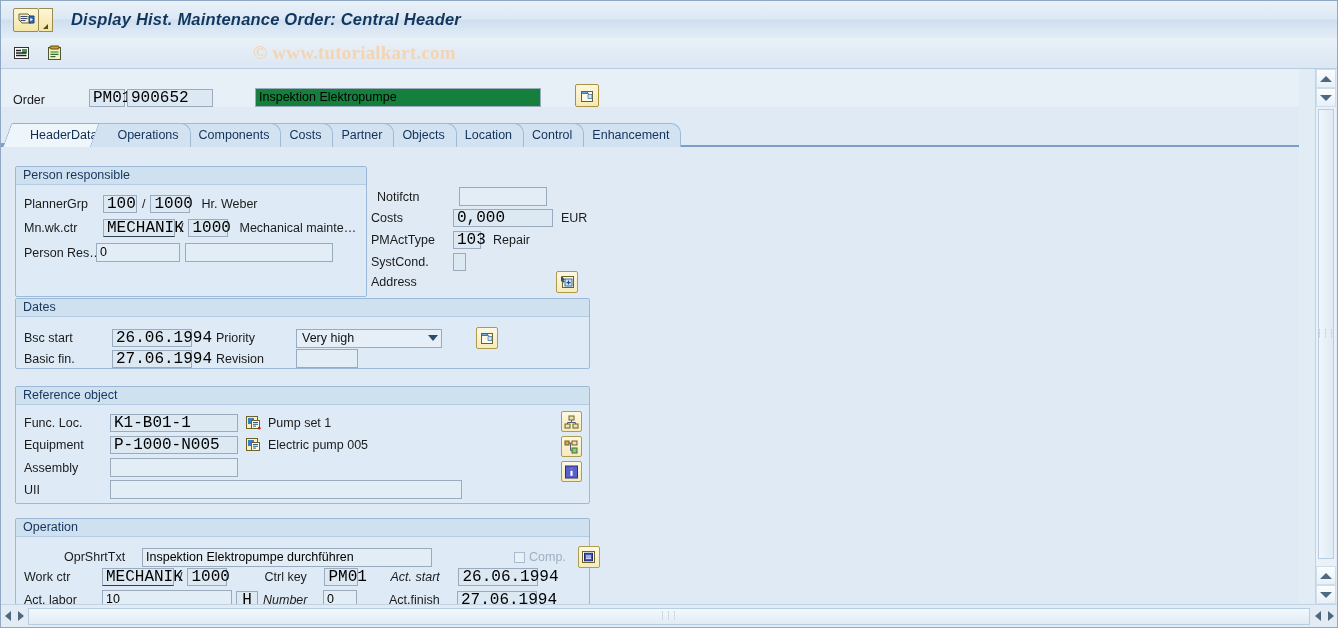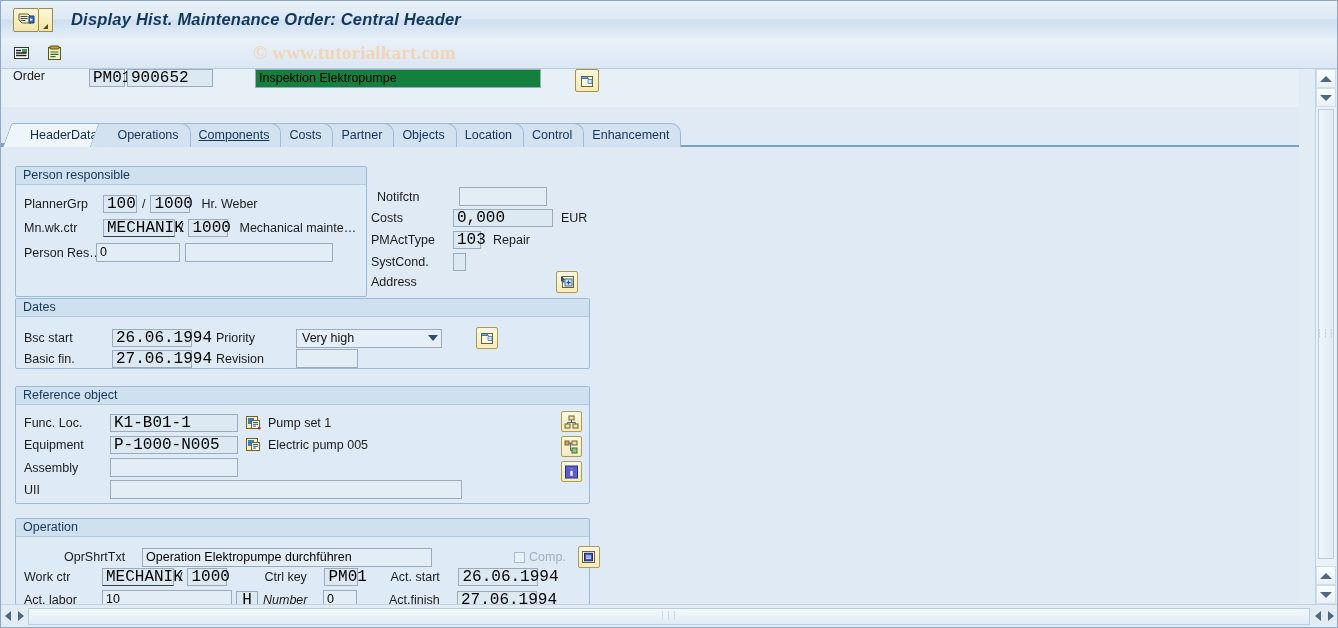--- a/index.html
+++ b/index.html
@@ -35,21 +35,21 @@
     background:linear-gradient(to bottom,#e9f1f8,#dbe7f3);
     border-bottom:1px solid #b9cde0;display:flex;align-items:center;}
   .tbtn{width:22px;height:22px;margin-left:9px;display:flex;align-items:center;
     justify-content:center;border:1px solid transparent;border-radius:2px;}
   .wm{position:absolute;left:252px;top:37px;height:30px;display:flex;align-items:center;
     font-family:"Liberation Serif",serif;font-size:19px;font-weight:bold;
     color:#f3d4b4;letter-spacing:.2px;pointer-events:none;}
 
   
   .orderline{position:absolute;left:0;top:68px;width:1298px;height:38px;
-    display:flex;align-items:flex-start;background:#e7eff7;}
+    display:flex;align-items:flex-end;background:#e7eff7;}
   .lbl{color:#1c1c1c;font-size:12.5px;}
   .order-lbl{margin-left:12px;width:76px;}
   .fld{box-sizing:border-box;border:1px solid #9aabbd;background:#dce8f2;
     height:18px;line-height:16px;padding:0 3px;font-family:"Liberation Mono",monospace;
     font-size:16px;color:#000;}
   .fld.sans{font-family:"Liberation Sans",sans-serif;font-size:12.5px;}
   .tinybtn{width:24px;height:23px;border:1px solid #a9913f;border-radius:2px;
     background:linear-gradient(to bottom,#fdf8e0,#f5e9b4);
     display:flex;align-items:center;justify-content:center;box-sizing:border-box;}
 
@@ -179,21 +179,21 @@
         <path d="M8 5.5 h4 v4 h-4 z" fill="#cfe3f6" stroke="#4a7aa8" stroke-width=".8"></path>
       </svg>
     </span>
   </div>
 
   <div class="tabstrip">
     <div class="tabline2"></div>
     <div class="tabs" id="tabs-host">
         <div class="tab active" style="z-index: 20;">HeaderData</div>
         <div class="tab" style="z-index: 29;">Operations</div>
-        <div class="tab" style="z-index: 28; text-decoration: underline;">Components</div>
+        <div class="tab" style="z-index: 28;">Components</div>
         <div class="tab" style="z-index: 27;">Costs</div>
         <div class="tab" style="z-index: 26;">Partner</div>
         <div class="tab" style="z-index: 25;">Objects</div>
         <div class="tab" style="z-index: 24;">Location</div>
         <div class="tab" style="z-index: 23;">Control</div>
         <div class="tab" style="z-index: 22;">Enhancement</div>
       </div>
     <div class="tabline"></div>
   </div>
 
@@ -347,41 +347,41 @@
           </svg>
         </div>
       </div>
     </div>
 
     <div class="panel" style="left:14px;top:371px;width:575px;height:87px;">
       <div class="panel-hd">Operation</div>
       <div class="panel-body">
         <div class="row" style="left:8px;top:9px;">
           <span class="rlabel" style="width:78px;margin-left:40px;">OprShrtTxt</span>
-          <span class="fld sans" style="width:290px;height:19px;line-height:17px;background:#e3edf6;">Operation Elektropumpe durchführen</span>
+          <span class="fld sans" style="width:290px;height:19px;line-height:17px;background:#e3edf6;">Inspektion Elektropumpe durchführen</span>
           <span style="display:flex;align-items:center;margin-left:82px;">
             <span class="chk"></span>
             <span class="rlabel dim" style="margin-left:4px;">Comp.</span>
           </span>
           <span class="ibtn" style="margin-left:12px;">
             <svg width="15" height="14" viewBox="0 0 15 14">
               <rect x="1.5" y="1.5" width="12" height="11" fill="#fdfbe8" stroke="#6d6329" stroke-width="1"></rect>
               <rect x="3.5" y="3.3" width="8" height="7.5" fill="#3f57c4" stroke="#1b2a78" stroke-width="1"></rect>
               <path d="M5 6 h5 M5 8.2 h5" stroke="#ffffff" stroke-width="1.2"></path>
             </svg>
           </span>
         </div>
         <div class="row" style="left:8px;top:31px;">
           <span class="rlabel" style="width:78px;">Work ctr</span>
           <span class="fld uline" style="width:72px;text-align:center;">MECHANIK</span>
           <span class="sep">/</span>
           <span class="fld" style="width:40px;text-align:center;">1000</span>
           <span class="rlabel" style="width:60px;margin-left:37px;">Ctrl key</span>
           <span class="fld" style="width:34px;text-align:center;">PM01</span>
-          <span class="rlabel" style="width:68px;margin-left:32px;">Act. start</span>
+          <span class="rlabel" style="width:68px;margin-left:32px;font-style:italic;">Act. start</span>
           <span class="fld" style="width:80px;">26.06.1994</span>
         </div>
         <div class="row" style="left:8px;top:53px;">
           <span class="rlabel" style="width:78px;">Act. labor</span>
           <span class="fld sans" style="width:130px;height:19px;line-height:17px;background:#e3edf6;">10</span>
           <span class="fld" style="width:22px;text-align:center;margin-left:4px;">H</span>
           <span class="rlabel" style="width:60px;margin-left:5px;font-style:italic;">Number</span>
           <span class="fld sans" style="width:34px;height:19px;line-height:17px;background:#e3edf6;">0</span>
           <span class="rlabel" style="width:68px;margin-left:32px;">Act.finish</span>
           <span class="fld" style="width:80px;">27.06.1994</span>

